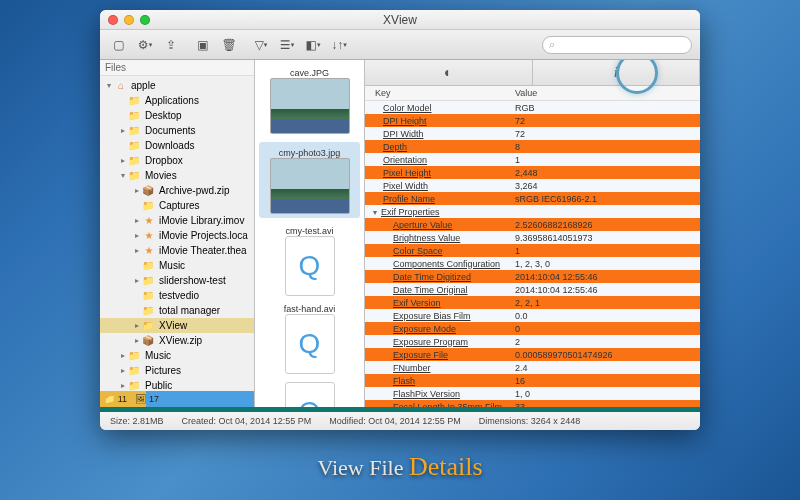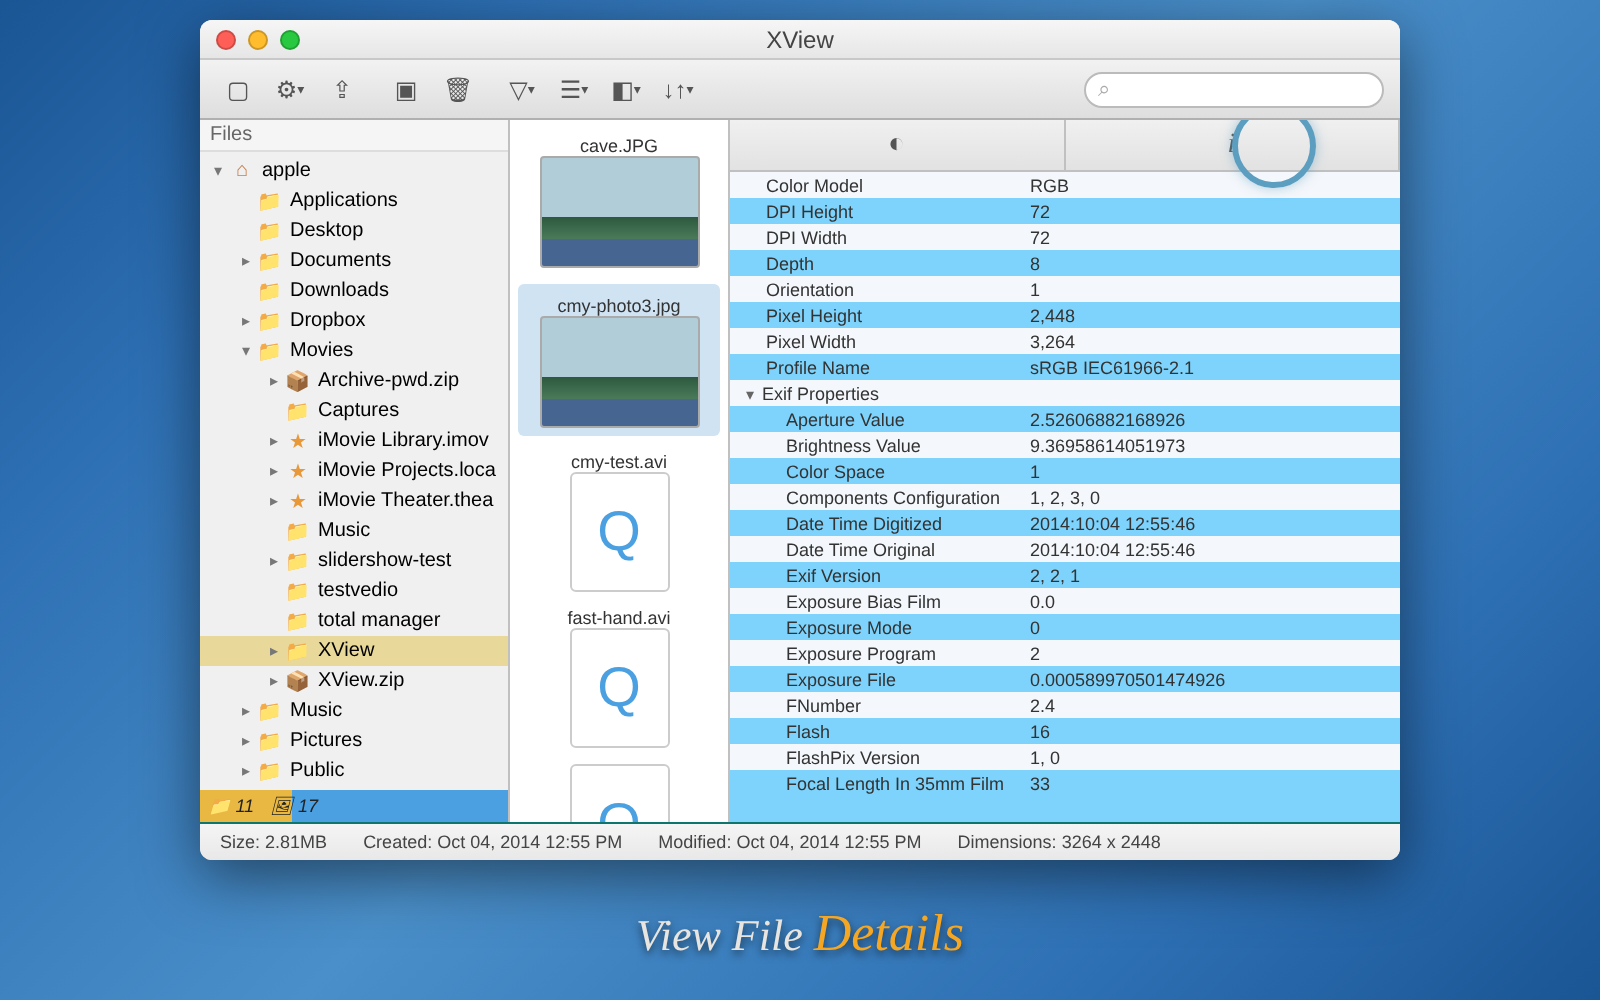--- a/index.html
+++ b/index.html
@@ -61,21 +61,21 @@
     height: 18px;
     background: #fff;
     border: 1px solid #bbb;
     border-radius: 9px;
     display: flex;
     align-items: center;
     padding: 0 6px;
     font-size: 10px;
     color: #888;
   }
-  .content { flex: 1; display: flex; overflow: hidden; background: #7dd3fc; border-bottom: 1px solid #0f766e;}
+  .content { flex: 1; display: flex; overflow: hidden; background: #f97316; border-bottom: 5px solid #0f766e;}
   .sidebar {
     width: 155px;
     background: #f0f0f0;
     border-right: 1px solid #c0c0c0;
     display: flex;
     flex-direction: column;
     font-size: 10px;
   }
   .sidebar-header {
     padding: 2px 5px;
@@ -102,21 +102,20 @@
   .special-icon { color: #e89838;}
   .sidebar-footer {
     height: 16px;
     background: linear-gradient(90deg, #e8b842 0%, #e8b842 30%, #4aa0e0 30%, #4aa0e0 100%);
     display: flex;
     align-items: center;
     font-size: 9px;
     padding: 0 4px;
     gap: 8px;
     color: #222;
-    font-style: italic;
   }
   .thumbs {
     width: 110px;
     border-right: 1px solid #c0c0c0;
     overflow-y: auto;
     padding: 6px 4px;
     text-align: center;
     background: #fff;
   }
   .thumb-item { margin-bottom: 8px; }
@@ -181,21 +180,21 @@
   }
   .prop-header .k { width: 150px; padding-left: 10px; color: #444;}
   .prop-header .v { flex:1; color: #444;}
   .prop-list {
     flex: 1;
     overflow-y: auto;
     font-size: 9px;
   }
   .prop-row { display: flex; height: 13px; align-items: center;}
   .prop-row:nth-child(odd) { background: #f4f7fb;}
-  .prop-row .k { width: 150px; padding-left: 18px; color: #333;}
+  .prop-row .k { width: 150px; padding-left: 18px; color: #333; text-decoration: underline;}
   .prop-row.group .k { padding-left: 8px; }
   .prop-row.sub .k { padding-left: 28px;}
   .prop-row .v { flex: 1; color: #333;}
   .twv { display: inline-block; width: 8px; font-size: 8px; color: #666;}
   .statusbar {
     height: 18px;
     background: linear-gradient(#f5f5f5,#e8e8e8);
     display: flex;
     align-items: center;
     padding: 0 10px;
@@ -205,21 +204,20 @@
   }
   .caption {
     position: absolute;
     bottom: 18px;
     left: 0; right: 0;
     text-align: center;
     font-family: Georgia, "Times New Roman", serif;
     font-size: 22px;
     color: #e8e5e0;
     text-shadow: 0 2px 4px rgba(0,0,0,0.6);
-    font-style: italic;
   }
   .caption .em { color: #f5a623; font-size: 26px; }
   ::-webkit-scrollbar { width: 8px; }
   ::-webkit-scrollbar-thumb { background: #c0c0c0; border-radius: 4px;}
 </style>
 </head>
 <body>
 
 <div class="window">
   <div class="titlebar">
@@ -389,20 +387,24 @@
         <div class="thumb-item">
           <div class="thumb-name"></div>
           <div class="thumb-qt">Q</div>
         </div>
       </div>
     <div class="details">
       <div class="detail-tabs">
         <div class="detail-tab">◐</div>
         <div class="detail-tab">i</div>
         <div class="highlight-circle"></div>
+      </div>
+      <div class="prop-header">
+        <div class="k">Key</div>
+        <div class="v">Value</div>
       </div>
       <div class="prop-list" id="props">
           <div class="prop-row">
             <div class="k">Color Model</div>
             <div class="v">RGB</div>
           </div>
           <div class="prop-row">
             <div class="k">DPI Height</div>
             <div class="v">72</div>
           </div>

